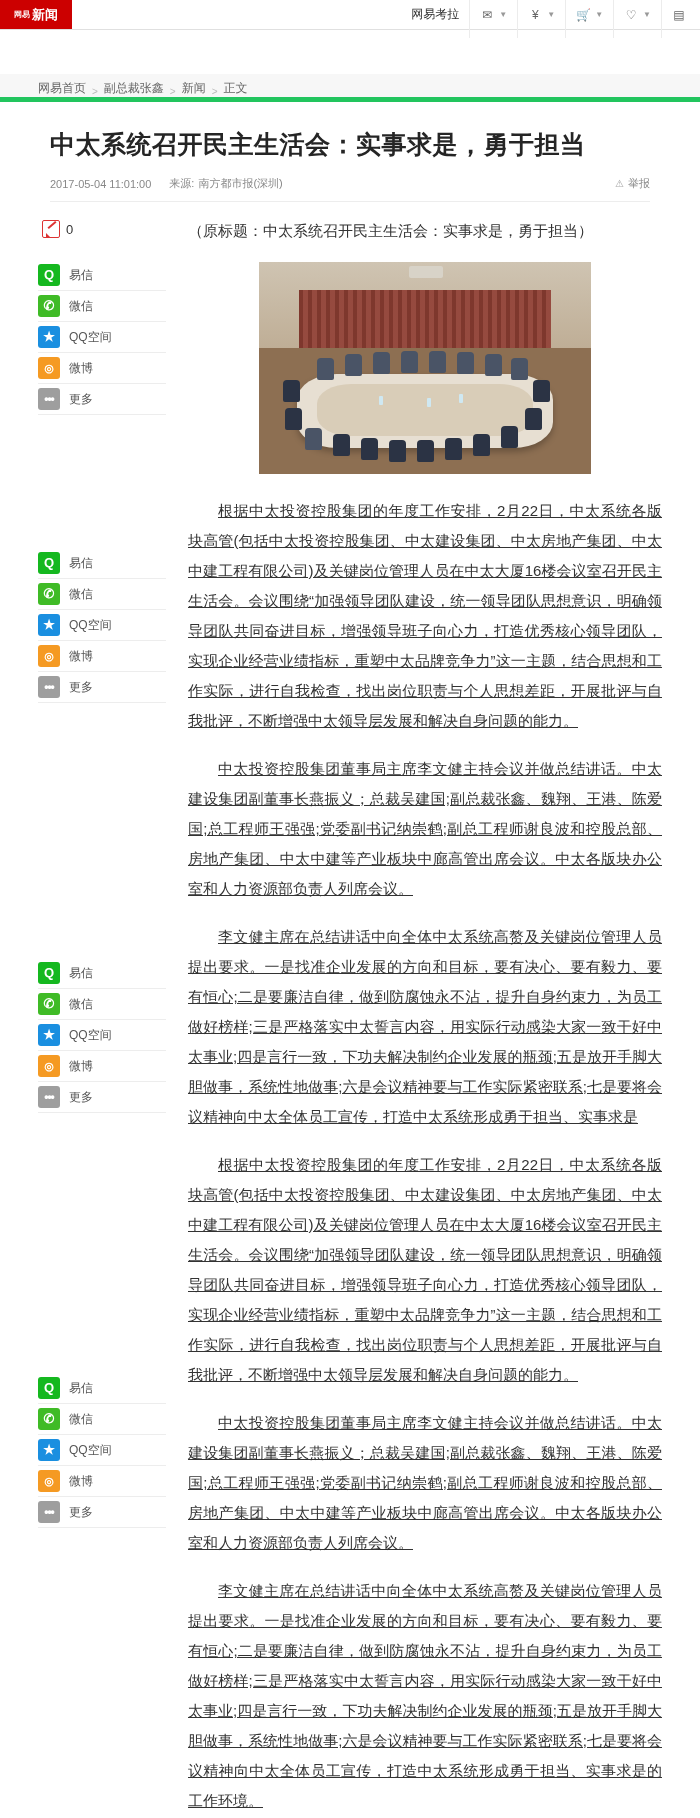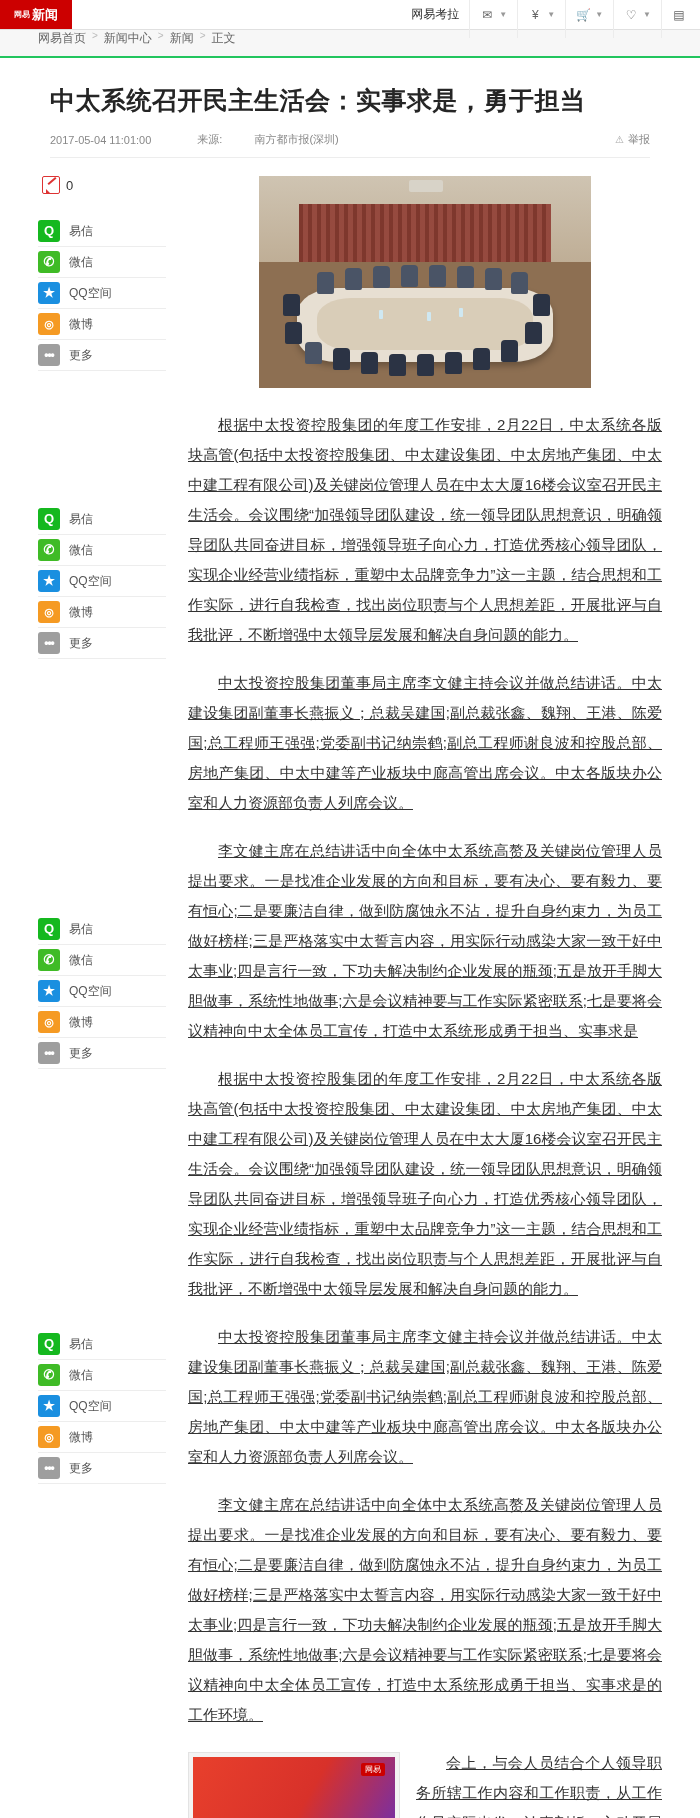--- a/index.html
+++ b/index.html
@@ -71,26 +71,27 @@
   .caret {
     margin-left: 5px;
     font-size: 8px;
     color: #999;
   }
 
   
   .crumbbar {
     height: 28px;
     background: #f7f7f7;
-    border-bottom: 2px solid #22c55e;
-    display: flex;
-    align-items: flex-start;
+    border-bottom: 5px solid #22c55e;
+    display: flex;
+    align-items: flex-end;
     font-size: 12px;
     color: #666;
     padding-left: 38px;
+    margin-top: 44px;
   }
   .crumbbar a { color: #666; text-decoration: none; }
   .crumb-sep { margin: 0 6px; color: #bbb; font-size: 10px; }
 
   
   .article {
     padding: 0 50px;
   }
   h1.title {
     font-family: "DejaVu Sans", sans-serif;
@@ -102,21 +103,20 @@
     letter-spacing: .5px;
   }
   .meta-row {
     display: flex;
     align-items: center;
     margin: 14px 0 0 0;
     padding-bottom: 10px;
     border-bottom: 1px solid #ededed;
     font-size: 11px;
     color: #888;
-    gap: 28px;
   }
   .meta-date { margin-right: 18px; }
   .meta-source { color: #888; }
   .meta-report {
     margin-left: auto;
     color: #888;
     display: flex;
     align-items: center;
   }
   .meta-report .warn-ico {
@@ -316,21 +316,21 @@
     </div>
     <div class="tb-item">
       <span class="tb-icon">▤</span>
     </div>
   </div>
 </div>
 
 <div class="crumbbar">
   <a href="#">网易首页</a>
   <span class="crumb-sep">&gt;</span>
-  <a href="#">新闻中心</a>
+  <a href="#">副总裁张鑫</a>
   <span class="crumb-sep">&gt;</span>
   <a href="#">新闻</a>
   <span class="crumb-sep">&gt;</span>
   <a href="#">正文</a>
 </div>
 
 <div class="article">
   <h1 class="title">中太系统召开民主生活会：实事求是，勇于担当</h1>
   <div class="meta-row">
     <span class="meta-date">2017-05-04 11:01:00</span>
@@ -449,20 +449,21 @@
       <div class="share-item">
         <span class="sq sq-more">•••</span>
         <span>更多</span>
       </div>
     </div>
 
   </div>
 
   <div class="content-col">
 
+    <p class="lead">（原标题：中太系统召开民主生活会：实事求是，勇于担当）</p>
 
     <div class="photo">
       <div class="mp mp-wall"></div>
       <div class="mp mp-curtain"></div>
       <div class="mp mp-proj"></div>
       <div class="mp mp-floor"></div>
       <div class="mp mp-table"></div>
       <div class="mp mp-table2"></div>
 
       <div class="chair" style="left:24px; top:118px;"></div>

